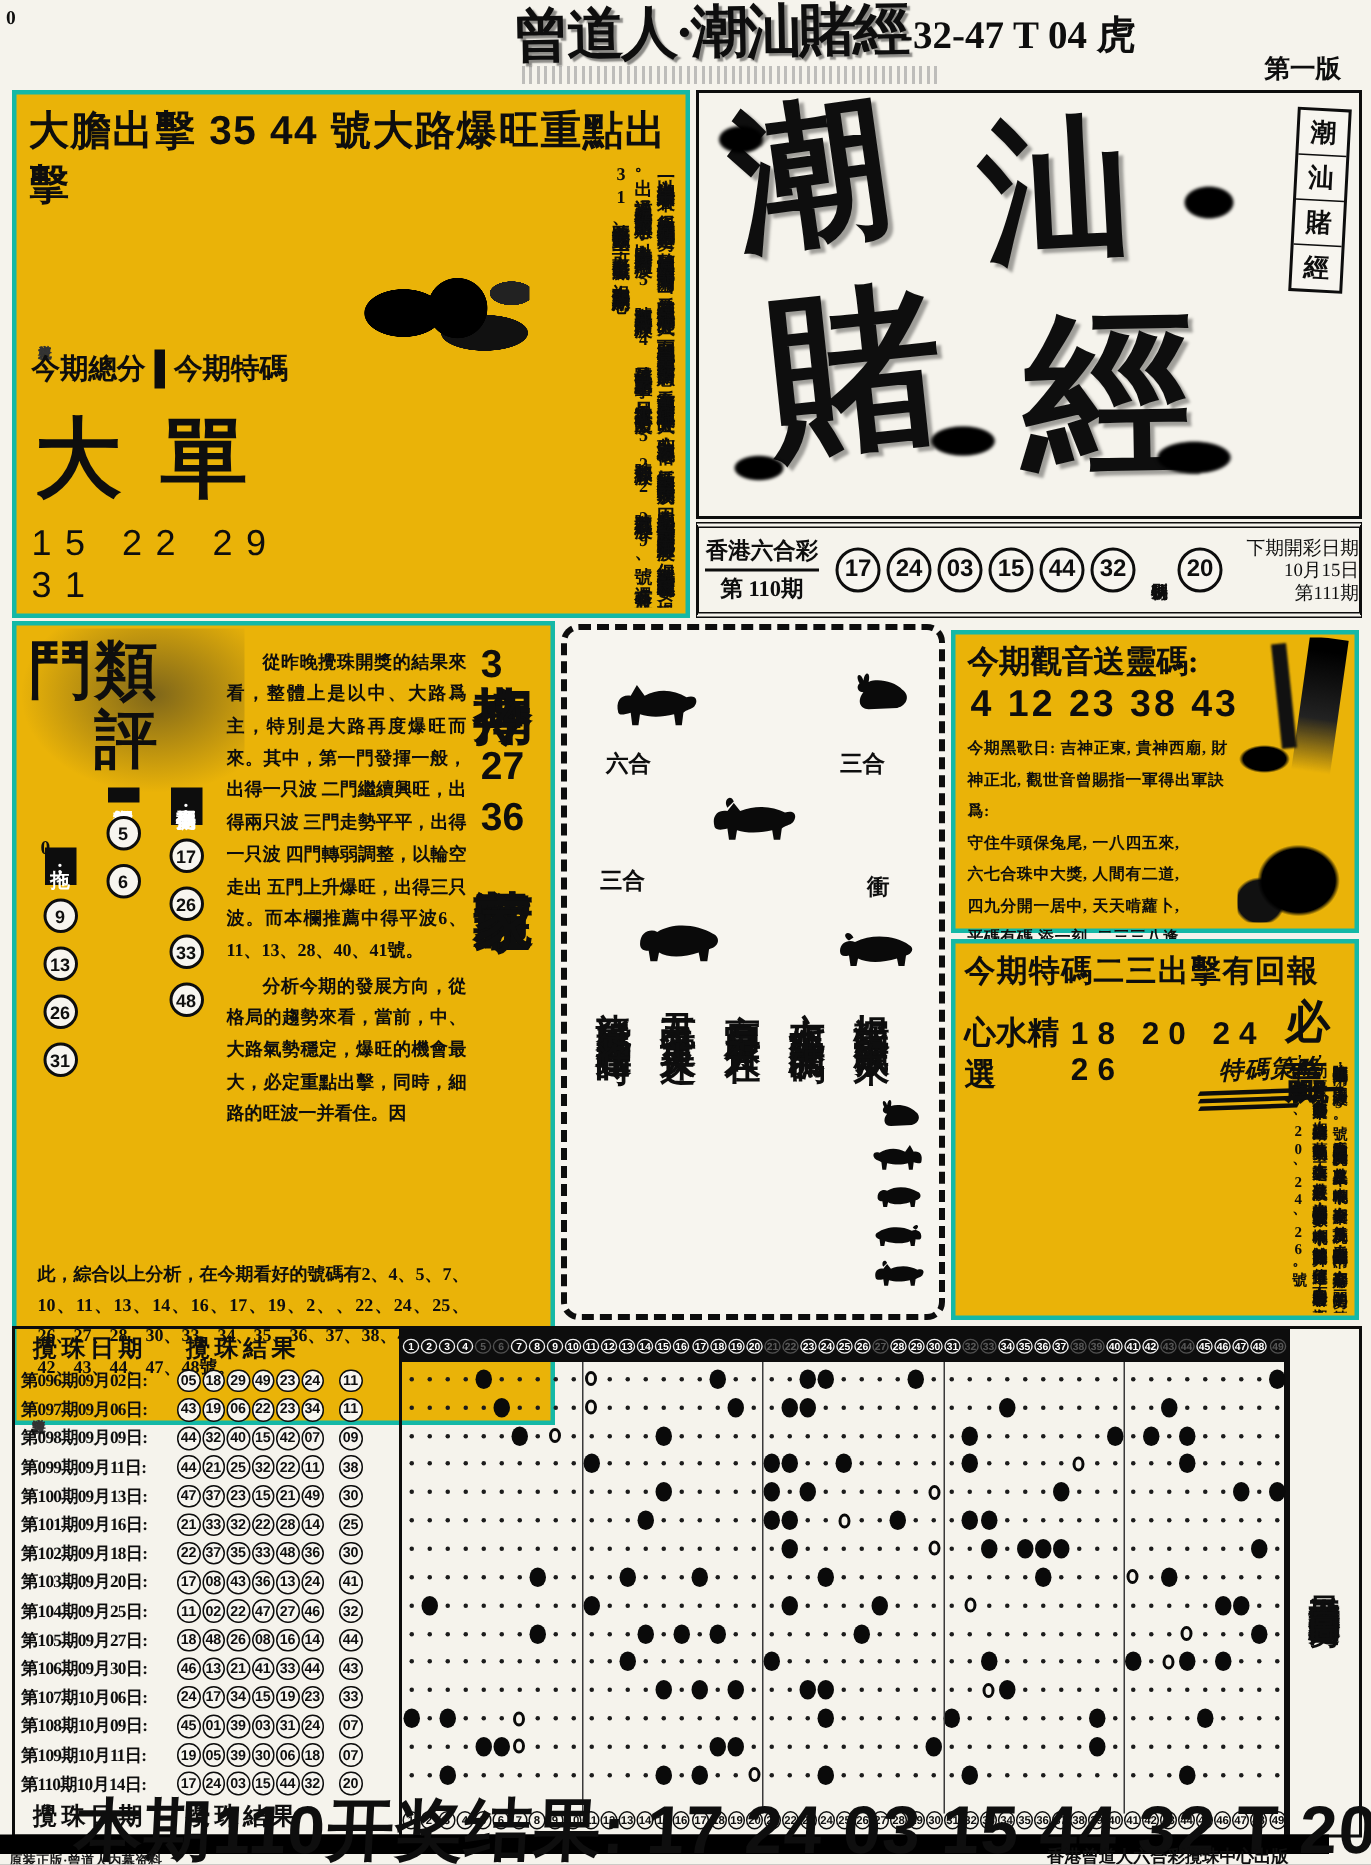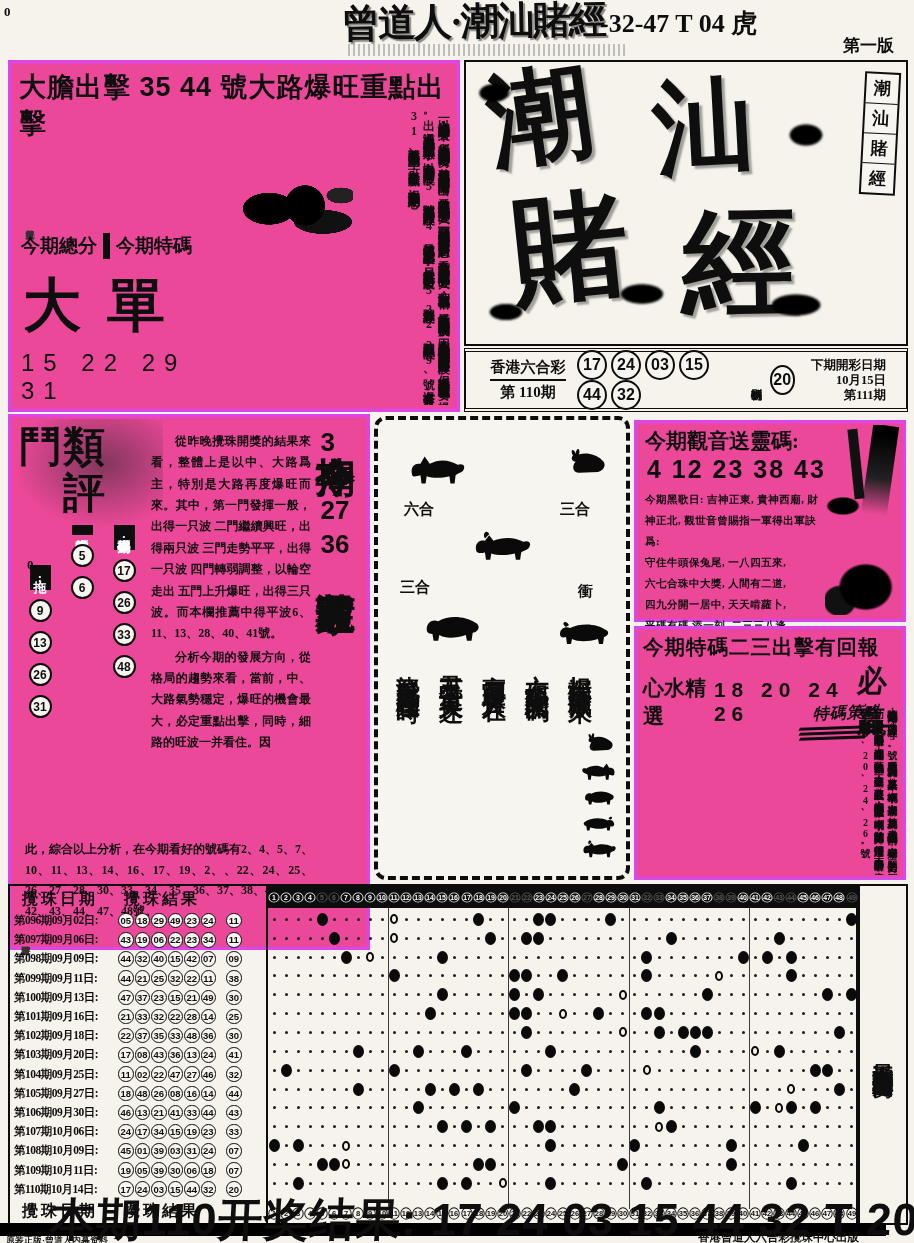--- a/index.html
+++ b/index.html
@@ -1,21 +1,21 @@
 <!DOCTYPE html>
 <html><head>
 <meta charset="utf-8">
 <style>
 *{margin:0;padding:0;box-sizing:border-box}
 body{background:#888;font-family:"Liberation Serif",serif;color:#0e0e0e}
 #page{position:relative;width:914px;height:1243px;margin:0 auto;background:#f5f3ec;overflow:hidden}
 .abs{position:absolute}
 .v{writing-mode:vertical-rl;text-orientation:upright}
 .sans{font-family:"Liberation Sans",sans-serif}
-.box{border:3px solid #d946ef;background:#ec4899}
+.box{border:3px solid #14b8a6;background:#eab308}
 
 #hdr-macau{left:138px;top:6px;font-size:26px;font-weight:900;letter-spacing:1px}
 #hdr-mast{left:342px;top:-4px;font-size:38px;font-weight:900;letter-spacing:-2px;transform:rotate(-1deg);text-shadow:2px 2px 1px rgba(10,10,10,.45);z-index:3}
 #hdr-macau2{left:600px;top:6px;font-size:26px;font-weight:900}
 #hdr-smudge{left:348px;top:44px;width:280px;height:12px;background:repeating-linear-gradient(90deg,#999 0 2px,transparent 2px 5px);opacity:.6}
 #hdr-date{left:26px;top:32px;font-size:17px;font-weight:900;letter-spacing:2px}
 #hdr-ed{left:843px;top:34px;font-size:17px;font-weight:900}
 .corner0{font-size:13px;font-weight:700}
 
 #atk{left:8px;top:60px;width:452px;height:352px}
@@ -30,26 +30,26 @@
 #atk-nums{font-size:24px;font-weight:400;letter-spacing:9px}
 #atk-sign{left:12px;top:160px;font-size:9px;color:#333;font-weight:700}
 
 #art{left:464px;top:60px;width:444px;height:286px;border:2px solid #0d0d0d;overflow:hidden}
 .cchar{position:absolute;font-weight:900;text-shadow:3px 3px 2px rgba(0,0,0,.35);font-family:"Liberation Serif",serif}
 .blob{position:absolute;background:radial-gradient(ellipse,#000 55%,transparent 60%);filter:blur(1px)}
 #art-strip{position:absolute;right:8px;top:10px;width:36px;border:2px solid #0d0d0d;transform:rotate(3deg);background:#f7f5ef}
 #art-strip div{font-size:17px;font-weight:900;text-align:center;border-bottom:1.5px solid #0d0d0d;padding:3px 0}
 #art-strip div:last-child{border-bottom:none}
 
-#res{left:464px;top:348px;width:444px;height:64px;border:2px solid #0d0d0d;border-top:4px double #0d0d0d;border-bottom:4px double #0d0d0d;display:flex;align-items:center;padding:0 20px;gap:5px}
+#res{left:464px;top:348px;width:444px;height:64px;border:2px solid #0d0d0d;border-top:4px double #0d0d0d;border-bottom:4px double #0d0d0d;display:flex;align-items:center;padding:0 0;gap:5px}
 #res-l{width:84px;text-align:center;font-size:15px;font-weight:900;flex:none}
 #res-l hr{border:none;border-top:2px solid #0d0d0d;margin:2px 4px}
 .rc{width:30px;height:30px;border:2.5px solid #0d0d0d;border-radius:50%;display:inline-flex;align-items:center;justify-content:center;font-size:16px;font-weight:900;font-family:"Liberation Sans",sans-serif;margin:0 2px;background:#f7f5ef}
 #res-splab{font-size:11px;font-weight:900;line-height:12px;width:14px;flex:none}
-#res-r{margin-left:auto;text-align:right;font-weight:700;font-size:12.5px;line-height:15px;flex:none;width:84px}
+#res-r{margin-left:auto;text-align:right;font-weight:400;font-size:12.5px;line-height:15px;flex:none;width:84px}
 
 #fight{left:8px;top:414px;width:362px;height:536px}
 #fight-smear{left:2px;top:2px;width:150px;height:110px;background:radial-gradient(ellipse at 60% 40%,rgba(40,40,40,.55),transparent 70%)}
 #fight-t1{left:8px;top:2px;font-size:42px;font-weight:900;letter-spacing:2px}
 #fight-t2{left:52px;top:48px;font-size:42px;font-weight:900}
 #tips{left:14px;top:108px;display:flex;gap:12px;flex-direction:row}
 .tipcol{display:flex;flex-direction:column;align-items:center;width:30px}
 .chip{background:#0d0d0d;color:#fff;font-size:13px;font-weight:900;padding:5px 3px;line-height:15px}
 .pc{width:23px;height:23px;border:2px solid #0d0d0d;border-radius:50%;display:flex;align-items:center;justify-content:center;font-size:12px;font-weight:900;font-family:"Liberation Sans",sans-serif;margin-top:9px;background:#f7f5ef}
 #tips .tipcol:nth-child(1){padding-top:40px}

